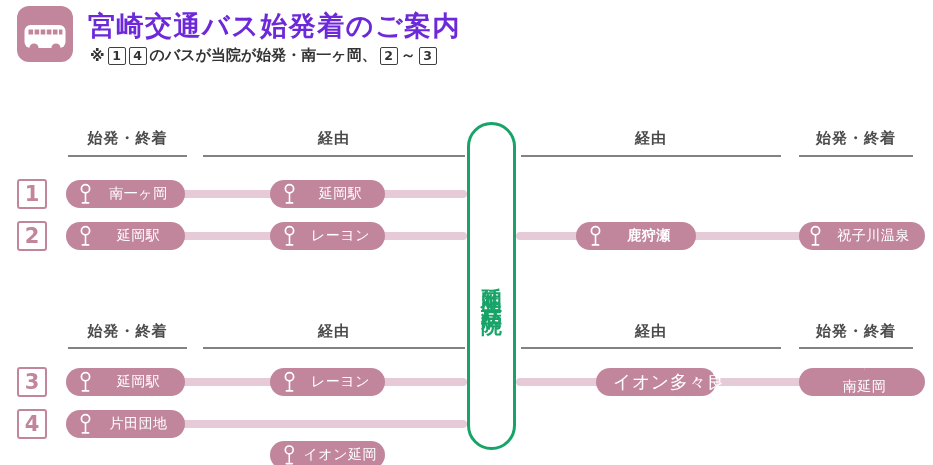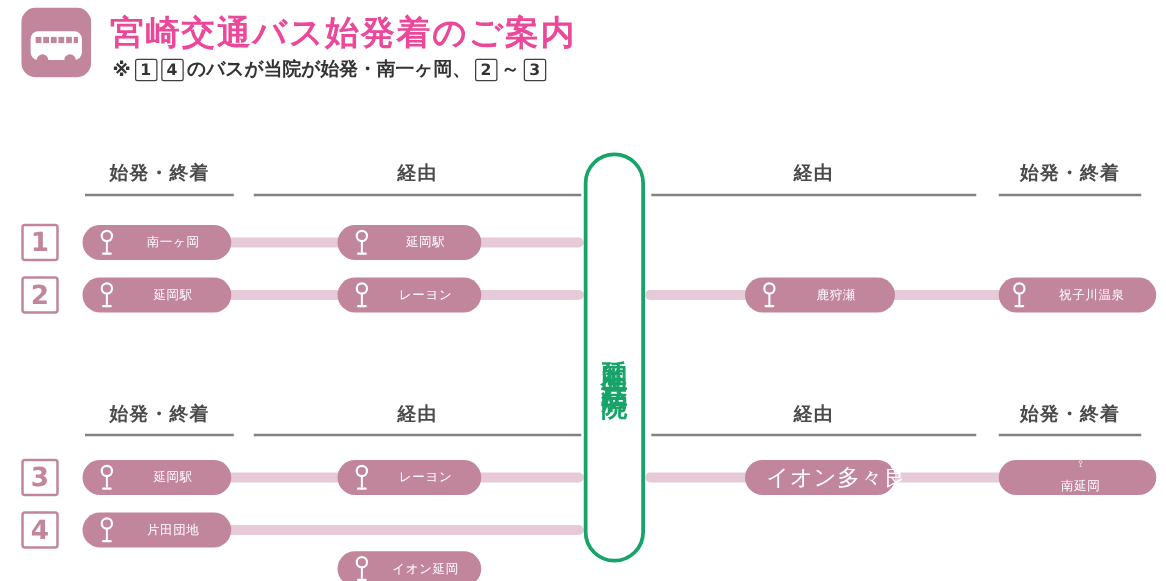--- a/index.html
+++ b/index.html
@@ -2,39 +2,39 @@
 <html><head>
 <meta charset="utf-8">
 <style>
   html,body{margin:0;padding:0;}
   body{background:#fff;font-family:"DejaVu Sans","Liberation Sans",sans-serif;}
   .stage{position:relative;width:933px;height:465px;background:#ffffff;overflow:hidden;}
 
   
   .bus-badge{position:absolute;left:17px;top:6px;width:56px;height:56px;}
   .page-title{position:absolute;left:88px;top:8px;font-size:27px;font-weight:bold;
-    color:#ec4899;letter-spacing:1.5px;white-space:nowrap;}
+    color:#6d28d9;letter-spacing:1.5px;white-space:nowrap;}
   .note{position:absolute;left:90px;top:46px;display:flex;align-items:center;gap:3px;
     font-size:15px;font-weight:600;color:#333;white-space:nowrap;}
   .note .nbox{display:inline-flex;align-items:center;justify-content:center;
     min-width:10px;height:16px;padding:0 3px;border:1.5px solid #3f3f3f;border-radius:2px;
     font-size:12.5px;line-height:15px;font-weight:700;color:#333;}
 
   
   .col-head{position:absolute;text-align:center;font-size:15px;font-weight:bold;
     color:#4a4a4a;letter-spacing:1px;}
   .rule{position:absolute;height:2px;background:#828282;}
 
   
   .conn{position:absolute;height:8px;background:#e7cad7;border-radius:4px;z-index:1;}
 
   
   .pill{position:absolute;height:28px;border-radius:14px;background:#c2869c;color:#fff;
     display:flex;align-items:center;justify-content:flex-start;gap:8px;
-    padding:0 8px 0 13px;box-sizing:border-box;z-index:2;font-size:10px;
+    padding:0 8px 0 13px;box-sizing:border-box;z-index:2;font-size:14px;
     letter-spacing:0.5px;white-space:nowrap;}
   .pill .label{flex:1;text-align:center;}
 
   
   .numbox{position:absolute;left:17px;width:30px;height:30px;background:#fff;
     border:2px solid #c2869c;border-radius:3px;box-sizing:border-box;color:#c2869c;
     font-size:21px;font-weight:bold;display:flex;align-items:center;justify-content:center;z-index:2;}
 
   
   .hospital{position:absolute;left:467px;top:122px;width:49px;height:328px;
@@ -134,21 +134,21 @@
     <span class="label">延岡駅</span>
   </div>
   <div class="pill" style="left:270px;top:222px;width:115px;">
     <svg width="13" height="22" viewBox="0 0 13 22">
         <circle cx="6.5" cy="5.8" r="4.1" fill="none" stroke="#fff" stroke-width="1.7"></circle>
         <rect x="5.7" y="10" width="1.6" height="9" fill="#fff"></rect>
         <rect x="2.6" y="19" width="7.8" height="1.8" rx="0.9" fill="#fff"></rect>
       </svg>
     <span class="label">レーヨン</span>
   </div>
-  <div class="pill" style="left:596px;top:222px;width:120px;">
+  <div class="pill" style="left:576px;top:222px;width:120px;font-weight:bold;">
     <svg width="13" height="22" viewBox="0 0 13 22">
         <circle cx="6.5" cy="5.8" r="4.1" fill="none" stroke="#fff" stroke-width="1.7"></circle>
         <rect x="5.7" y="10" width="1.6" height="9" fill="#fff"></rect>
         <rect x="2.6" y="19" width="7.8" height="1.8" rx="0.9" fill="#fff"></rect>
       </svg>
     <span class="label">鹿狩瀬</span>
   </div>
   <div class="pill" style="left:799px;top:222px;width:126px;padding-left:10px;">
     <svg width="13" height="22" viewBox="0 0 13 22">
         <circle cx="6.5" cy="5.8" r="4.1" fill="none" stroke="#fff" stroke-width="1.7"></circle>

